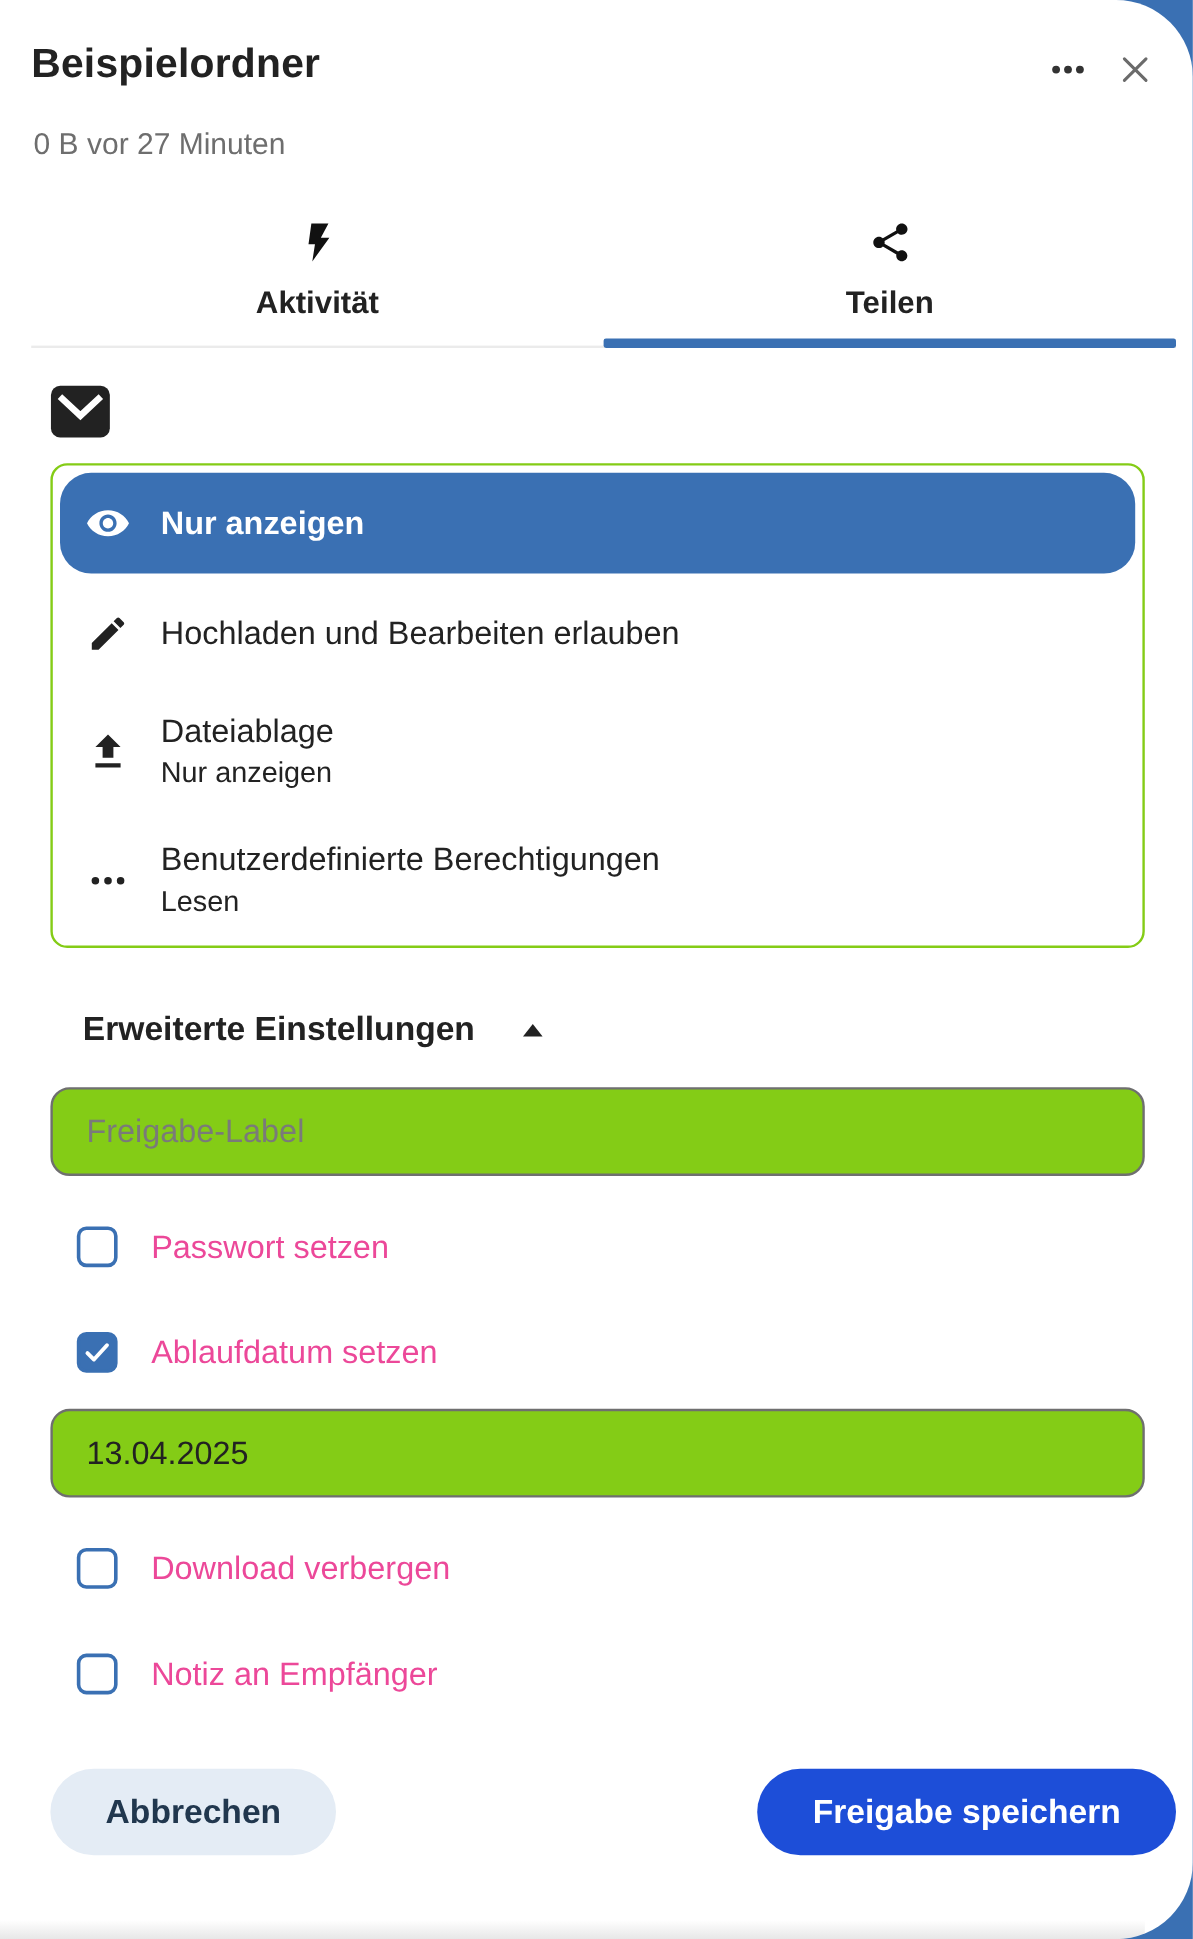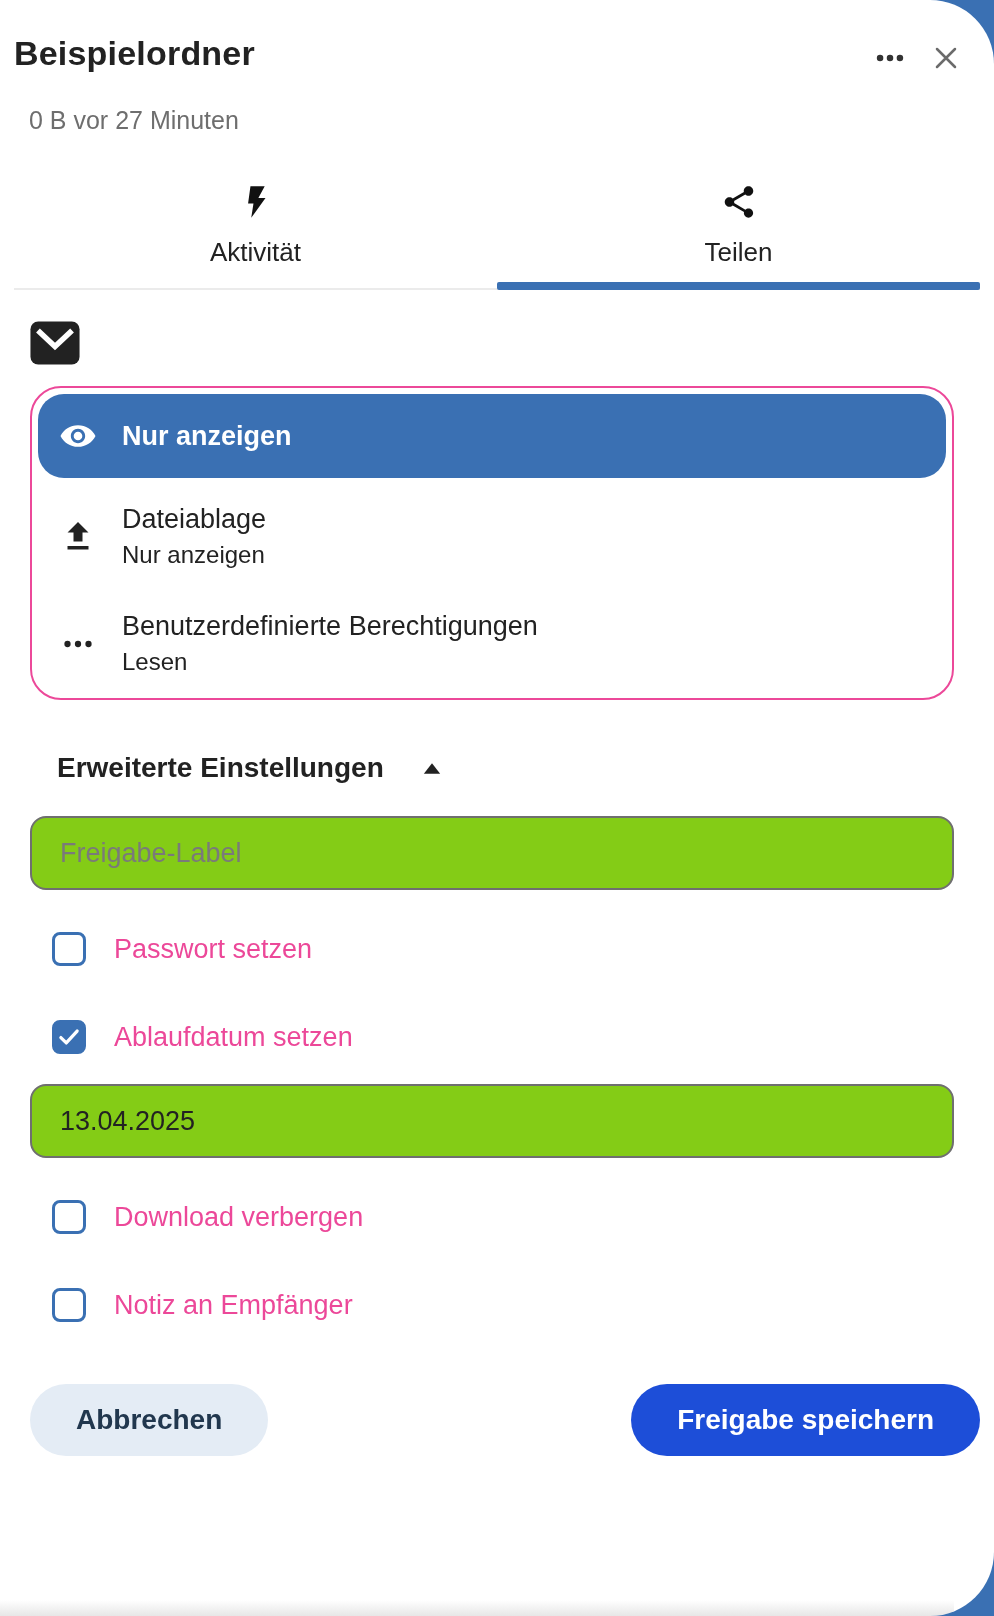--- a/index.html
+++ b/index.html
@@ -9,59 +9,60 @@
     font-family:"Liberation Sans", sans-serif;
     color:#222;
     position:relative;
     overflow:hidden;
   }
   .dialog {
     position:absolute; inset:0;
     background:#ffffff;
     border-radius:0 64px 64px 0;
     overflow:hidden;
+    padding-left:12px;
   }
   .dialog::after{
     content:""; position:absolute; left:0; right:40px; bottom:0; height:16px;
     background:linear-gradient(to top, rgba(120,120,120,.18), rgba(120,120,120,0));
     pointer-events:none;
   }
 
   
   .header { padding:30px 20px 0 14px; display:flex; align-items:flex-start; }
   .title { font-size:34px; font-weight:700; line-height:46px; margin:0; flex:1; letter-spacing:.2px; }
   .icon-btn {
     width:56px; height:56px; border:none; background:transparent; cursor:pointer;
     display:flex; align-items:center; justify-content:center; border-radius:28px; padding:0;
     color:#4d4d4d;
   }
-  .subtitle { margin:20px 0 0 29px; font-size:25px; color:#6e6e6e; }
+  .subtitle { margin:20px 0 0 16px; font-size:25px; color:#6e6e6e; }
 
   
   .tabs { display:flex; margin:34px 14px 0 14px; border-bottom:2px solid #ebebeb; }
   .tab {
     flex:1; background:transparent; border:none; cursor:pointer; padding:14px 0 20px 0;
     display:flex; flex-direction:column; align-items:center; gap:16px;
     font-family:inherit; color:#222; position:relative;
   }
-  .tab .tab-label { font-size:26px; font-weight:400; }
+  .tab .tab-label { font-size:26px; font-weight:700; }
   .tab[data-active="true"]::after{
     content:""; position:absolute; left:0; right:0; bottom:-2px; height:8px;
     background:#3a70b3; border-radius:2px;
   }
 
   
   .email-row { display:flex; align-items:center; gap:22px; margin:28px 20px 0 27px; cursor:pointer; }
   .email-icon-wrap { color:#222; display:flex; }
   .email-text { font-size:27px; color:#222; }
 
   
   .perm-box {
     margin:18px 40px 0 30px;
-    border:2px solid #ec4899; border-radius:31px;
+    border:2px solid #84cc16; border-radius:14px;
     padding:6px; background:#fff;
   }
   .perm-option {
     display:flex; align-items:center; gap:24px; cursor:pointer;
     padding:16px 20px; border-radius:26px; background:transparent;
   }
   .perm-option .perm-icon { width:40px; display:flex; justify-content:center; color:#222; flex:none; }
   .perm-option .perm-texts { display:flex; flex-direction:column; gap:6px; }
   .perm-option .perm-label { font-size:27px; color:#222; }
   .perm-option .perm-sublabel { font-size:24px; color:#222; }
@@ -171,20 +172,30 @@
       <span class="perm-icon">
         <svg width="40" height="40" viewBox="0 0 24 24">
             <path d="M12 5.5C7.3 5.5 3.3 8.2 1.5 12c1.8 3.8 5.8 6.5 10.5 6.5s8.7-2.7 10.5-6.5C20.7 8.2 16.7 5.5 12 5.5zm0 10.8c-2.4 0-4.3-1.9-4.3-4.3S9.6 7.7 12 7.7s4.3 1.9 4.3 4.3-1.9 4.3-4.3 4.3zm0-6.9c-1.4 0-2.6 1.2-2.6 2.6s1.2 2.6 2.6 2.6 2.6-1.2 2.6-2.6-1.2-2.6-2.6-2.6z" fill="currentColor"></path>
           </svg>
       </span>
       <span class="perm-texts">
         <span class="perm-label">Nur anzeigen</span>
       </span>
     </div>
 
+    <div class="perm-option tall" data-selected="false">
+      <span class="perm-icon">
+        <svg width="36" height="36" viewBox="0 0 24 24">
+            <path d="M20.71 7.04c.39-.39.39-1.02 0-1.41l-2.34-2.34c-.39-.39-1.02-.39-1.41 0l-1.83 1.83 3.75 3.75 1.83-1.83zM3 17.25V21h3.75L17.81 9.94l-3.75-3.75L3 17.25z" fill="#222"></path>
+          </svg>
+      </span>
+      <span class="perm-texts">
+        <span class="perm-label">Hochladen und Bearbeiten erlauben</span>
+      </span>
+    </div>
 
     <div class="perm-option" data-selected="false">
       <span class="perm-icon">
         <svg width="36" height="36" viewBox="0 0 24 24">
             <path d="M9 15h6V9h4l-7-7-7 7h4v6zm-4 3h14v2.4H5V18z" fill="#222"></path>
           </svg>
       </span>
       <span class="perm-texts">
         <span class="perm-label">Dateiablage</span>
         <span class="perm-sublabel">Nur anzeigen</span>

